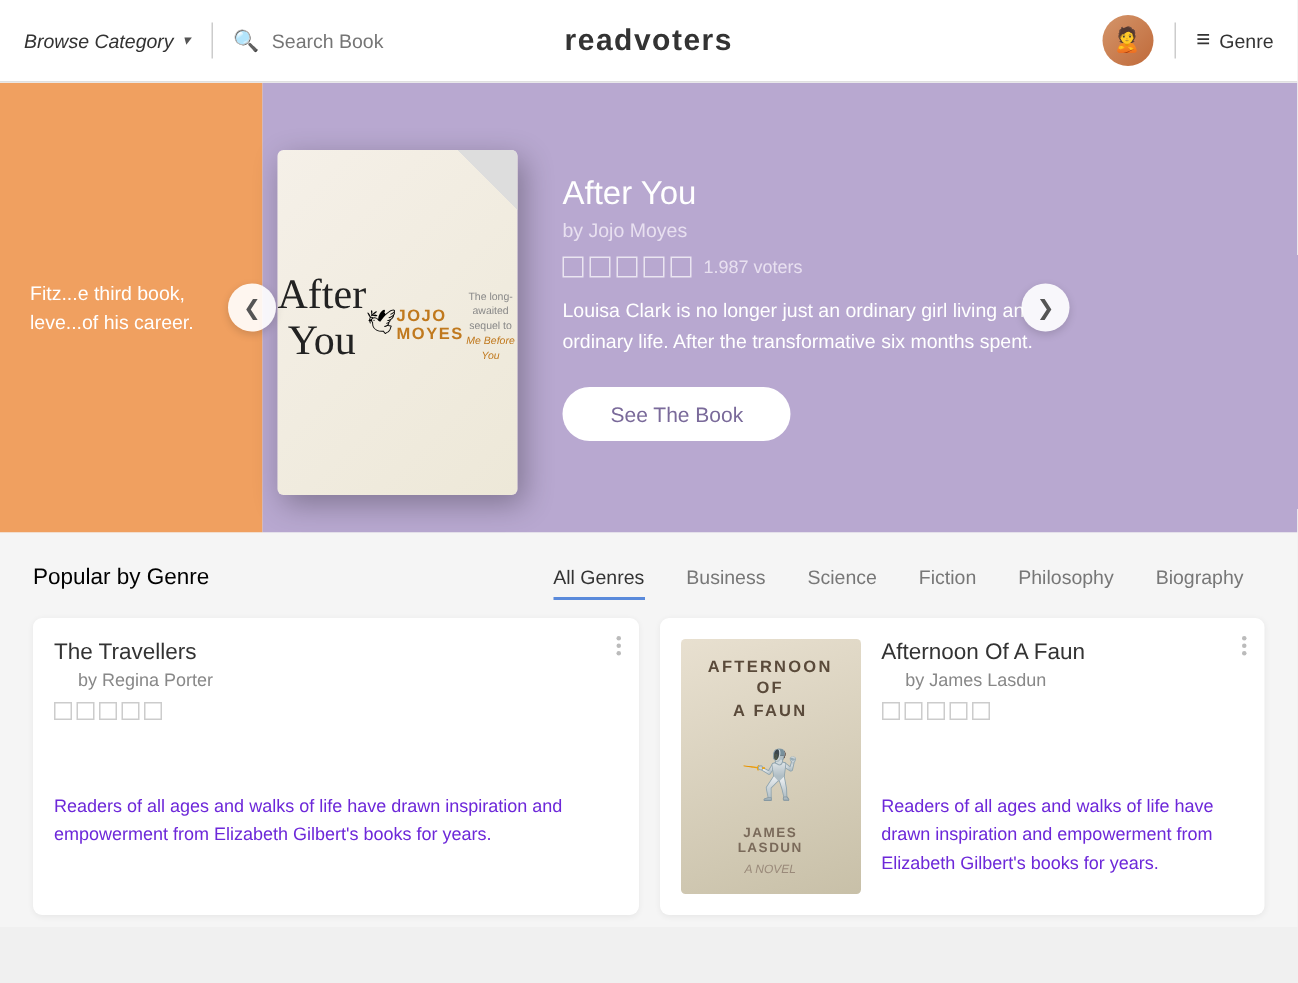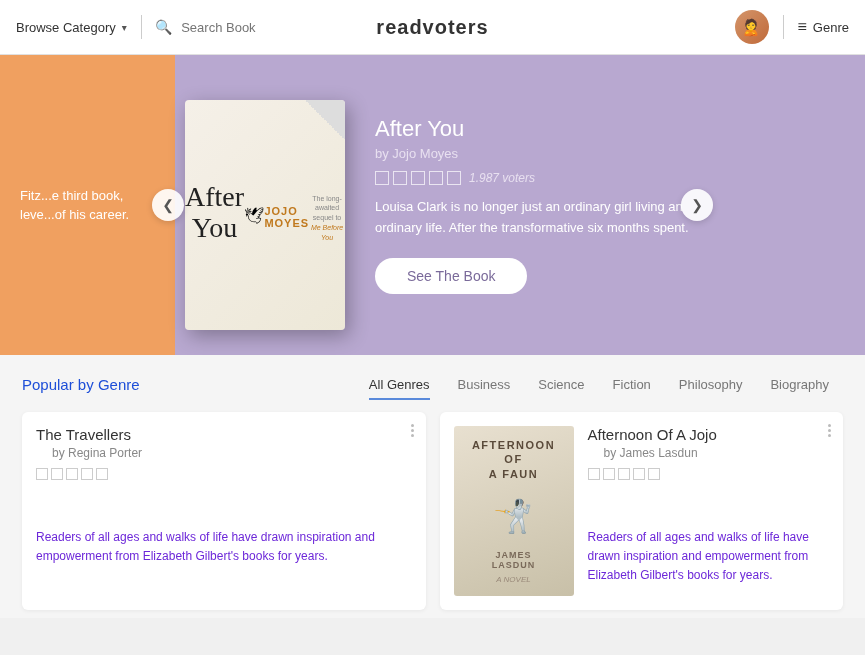--- a/index.html
+++ b/index.html
@@ -17,20 +17,21 @@
       z-index: 10;
     }
     .browse-category {
       display: flex;
       align-items: center;
       gap: 6px;
       font-size: 13px;
       color: #333;
       cursor: pointer;
       white-space: nowrap;
+      font-style: italic;
     }
     .browse-category .chevron { font-size: 10px; color: #555; }
     .header-divider {
       width: 1px;
       height: 24px;
       background: #ccc;
       margin: 0 14px;
     }
     .search-area {
       display: flex;
@@ -189,21 +190,20 @@
     }
     .star {
       width: 14px; height: 14px;
       border: 1.5px solid rgba(255,255,255,0.7);
       display: inline-block;
     }
     .voters-text {
       font-size: 12px;
       color: #e8e0f0;
       margin-left: 4px;
-      font-style: italic;
     }
     .carousel-description {
       font-size: 13px;
       color: #fff;
       line-height: 1.6;
       margin-bottom: 20px;
       max-width: 320px;
     }
     .see-book-btn {
       background: #fff;
@@ -287,21 +287,21 @@
       padding: 18px 22px 8px;
     }
     .genre-header {
       display: flex;
       align-items: center;
       justify-content: space-between;
       margin-bottom: 16px;
     }
     .popular-title {
       font-size: 15px;
-      color: #1d4ed8;
+      color: #000000;
       font-weight: 500;
     }
     .genre-tabs {
       display: flex;
       gap: 0;
       align-items: center;
     }
     .genre-tab {
       font-size: 13px;
       color: #777;
@@ -589,21 +589,21 @@
     <div class="book-card">
       <div class="book-card-cover">
         <div class="book-card-cover-faun">
           <div class="faun-title">AFTERNOON<br>OF<br>A FAUN</div>
           <div class="faun-figure">🤺</div>
           <div class="faun-author">JAMES<br>LASDUN</div>
           <div class="faun-novel">A NOVEL</div>
         </div>
       </div>
       <div class="book-card-info">
-        <div class="book-card-title">Afternoon Of A Jojo</div>
+        <div class="book-card-title">Afternoon Of A Faun</div>
         <div class="book-card-author">by James Lasdun</div>
         <div class="card-stars-row">
           <span class="card-star"></span>
           <span class="card-star"></span>
           <span class="card-star"></span>
           <span class="card-star"></span>
           <span class="card-star"></span>
         </div>
         <div class="book-card-desc">Readers of all ages and walks of life have drawn inspiration and empowerment from Elizabeth Gilbert's books for years.</div>
       </div>

